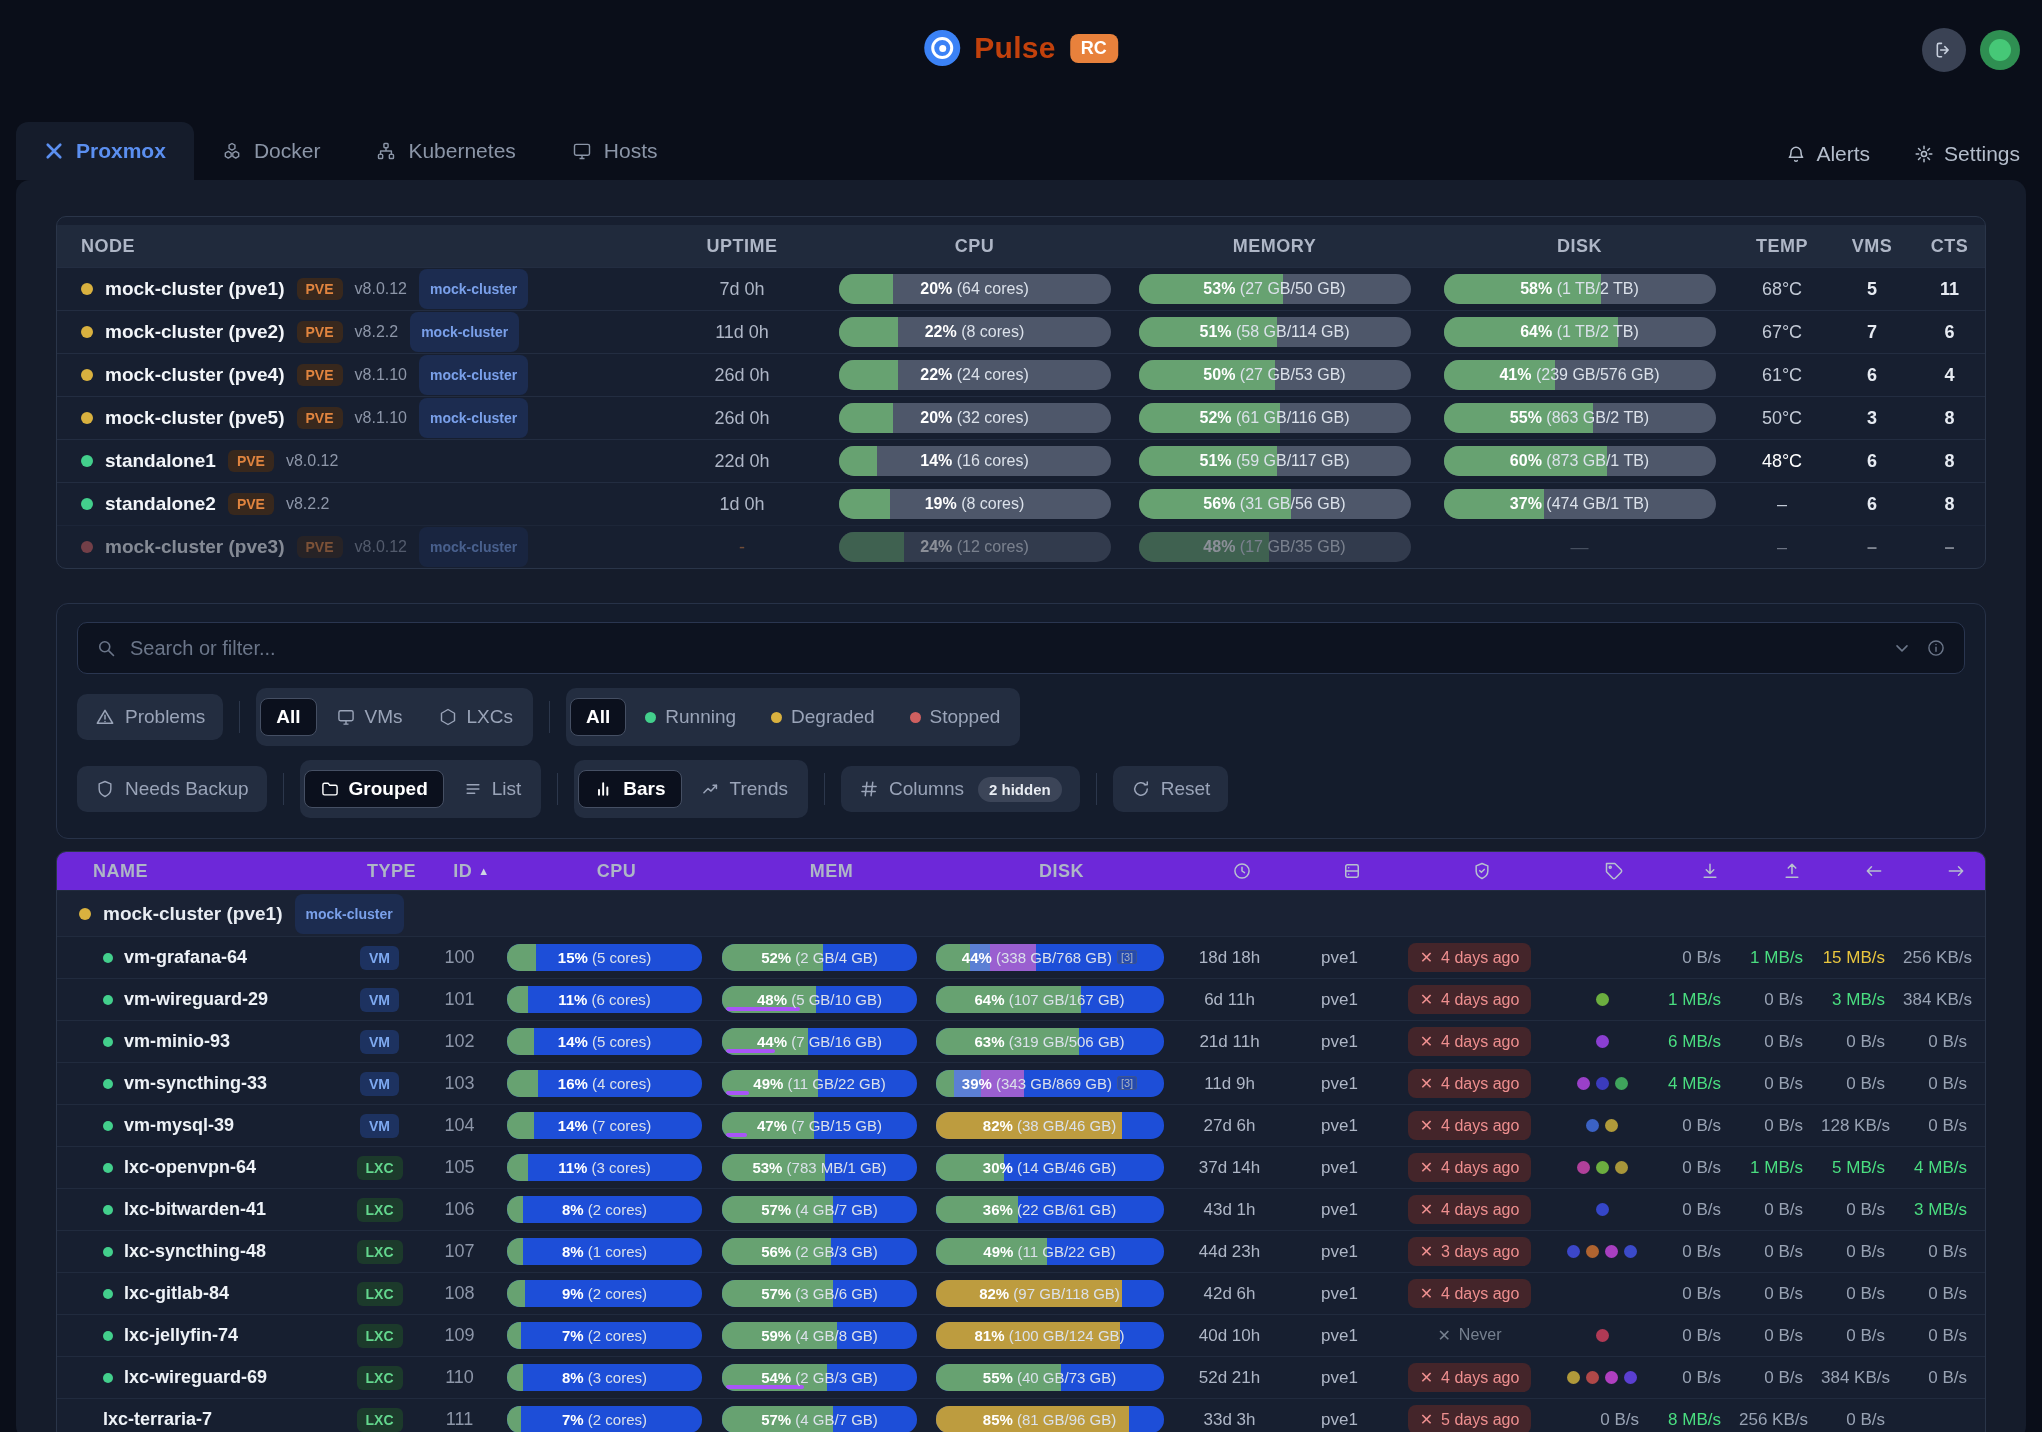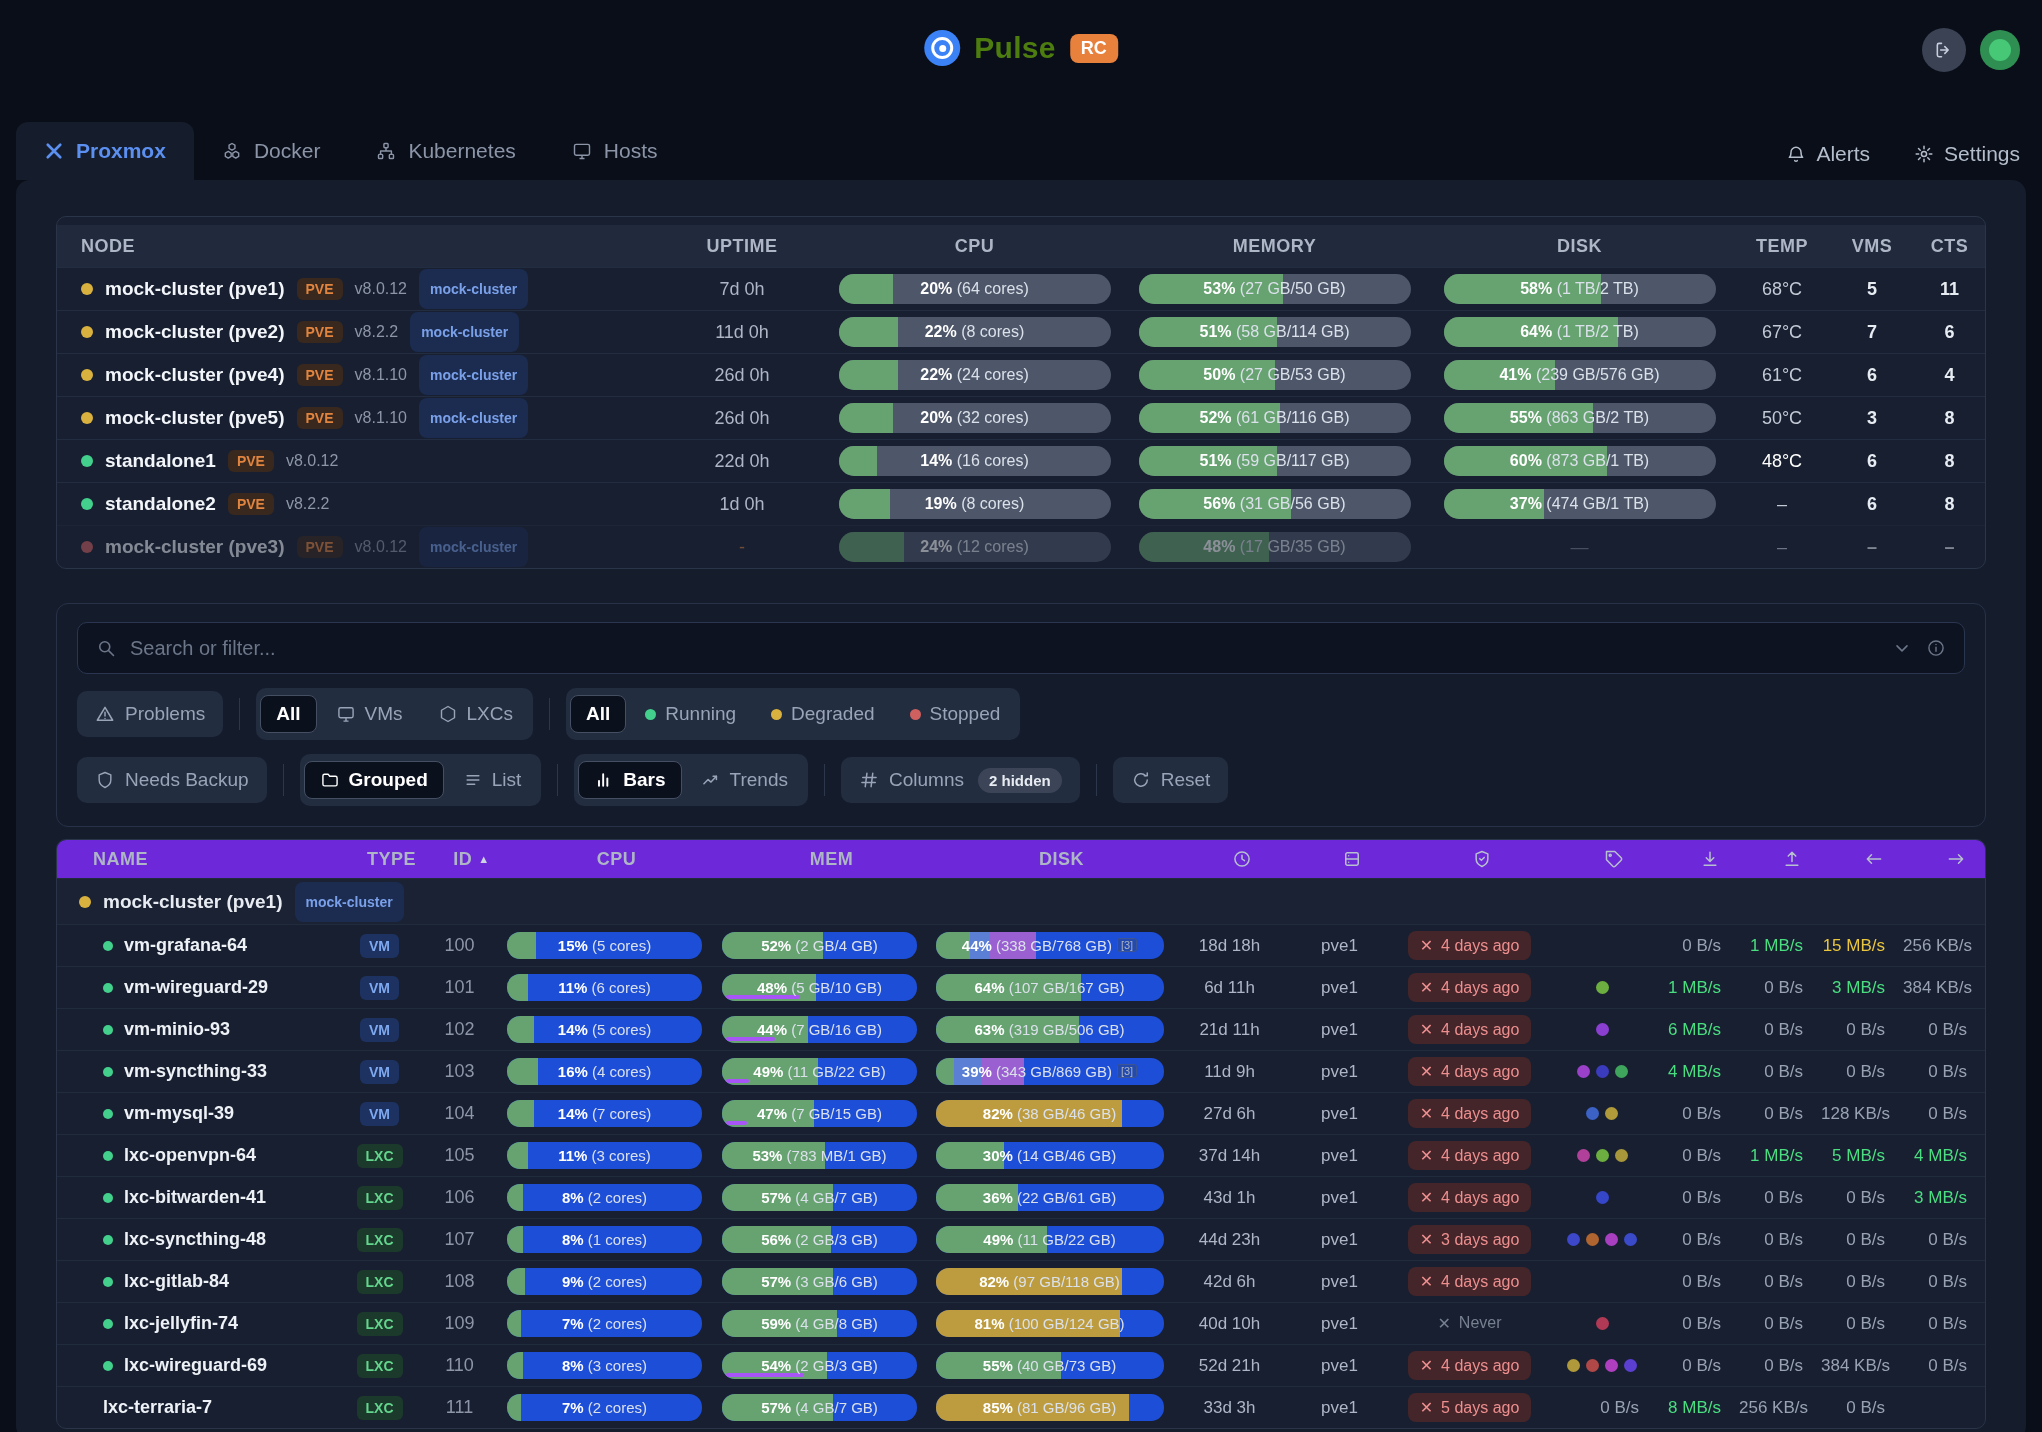--- a/index.html
+++ b/index.html
@@ -14,21 +14,21 @@
 
   
   .topbar { position:relative; height:108px; }
   .brand { position:absolute; left:50%; top:30px; transform:translateX(-50%);
            display:flex; align-items:center; gap:14px; }
   .logo { width:36px; height:36px; border-radius:50%; background:#3b82f6;
           display:flex; align-items:center; justify-content:center; }
   .logo-ring { width:22px; height:22px; border-radius:50%; border:3px solid #ffffff;
                display:flex; align-items:center; justify-content:center; background:#3b82f6;}
   .logo-dot { width:7px; height:7px; border-radius:50%; background:#ffffff; }
-  .brand-title { font-size:30px; font-weight:700; color:#4d7c0f; letter-spacing:.3px;}
+  .brand-title { font-size:30px; font-weight:700; color:#c2410c; letter-spacing:.3px;}
   .rc-badge { background:#e8813c; color:#fff; font-weight:700; font-size:18px;
               padding:4px 11px; border-radius:8px; }
   .top-actions { position:absolute; right:22px; top:28px; display:flex; align-items:center; gap:14px;}
   .round-btn { width:44px; height:44px; border-radius:50%; background:#3a4254; border:none;
                color:#c7cfdd; display:flex; align-items:center; justify-content:center; cursor:pointer;}
   .status-circle { width:40px; height:40px; border-radius:50%; background:#2f8f52;
                    display:flex; align-items:center; justify-content:center;}
   .status-circle i { width:22px; height:22px; border-radius:50%; background:#46c877; display:block;}
 
   
@@ -93,21 +93,21 @@
   .search-input { display:flex; align-items:center; gap:14px; background:#0d1320;
                   border:1px solid #2a3650; border-radius:10px; height:52px; padding:0 18px; color:#6b7689;}
   .search-input input { flex:1; background:transparent; border:none; outline:none;
                   font-size:20px; color:#dfe5ee; font-family:inherit;}
   .search-input input::placeholder { color:#6b7689; }
   .filrow { display:flex; align-items:center; gap:16px; margin-top:14px; }
   .fbtn { display:flex; align-items:center; gap:10px; height:46px; padding:0 18px;
           background:#232d40; border:none; border-radius:10px; color:#9aa4b8;
           font-size:19px; cursor:pointer; font-family:inherit;}
   .seg { display:flex; align-items:center; gap:3px; background:#232d40; border-radius:10px;
-         padding:4px; height:52px;}
+         padding:4px; height:58px;}
   .seg-item { display:flex; align-items:center; gap:9px; height:38px; padding:0 15px;
               background:transparent; border:1px solid transparent; border-radius:8px;
               color:#9aa4b8; font-size:19px; cursor:pointer; font-family:inherit;}
   .seg-item.active { background:#0b101d; color:#ffffff; font-weight:700; border-color:#454f63;}
   .fdot { width:11px; height:11px; border-radius:50%; display:inline-block; }
   .vdiv { width:1px; height:32px; background:#2c374c; }
   .hidden-pill { background:#3c4558; color:#e8ecf2; font-size:15px; font-weight:700;
                  padding:4px 11px; border-radius:999px; margin-left:4px;}
 
   

